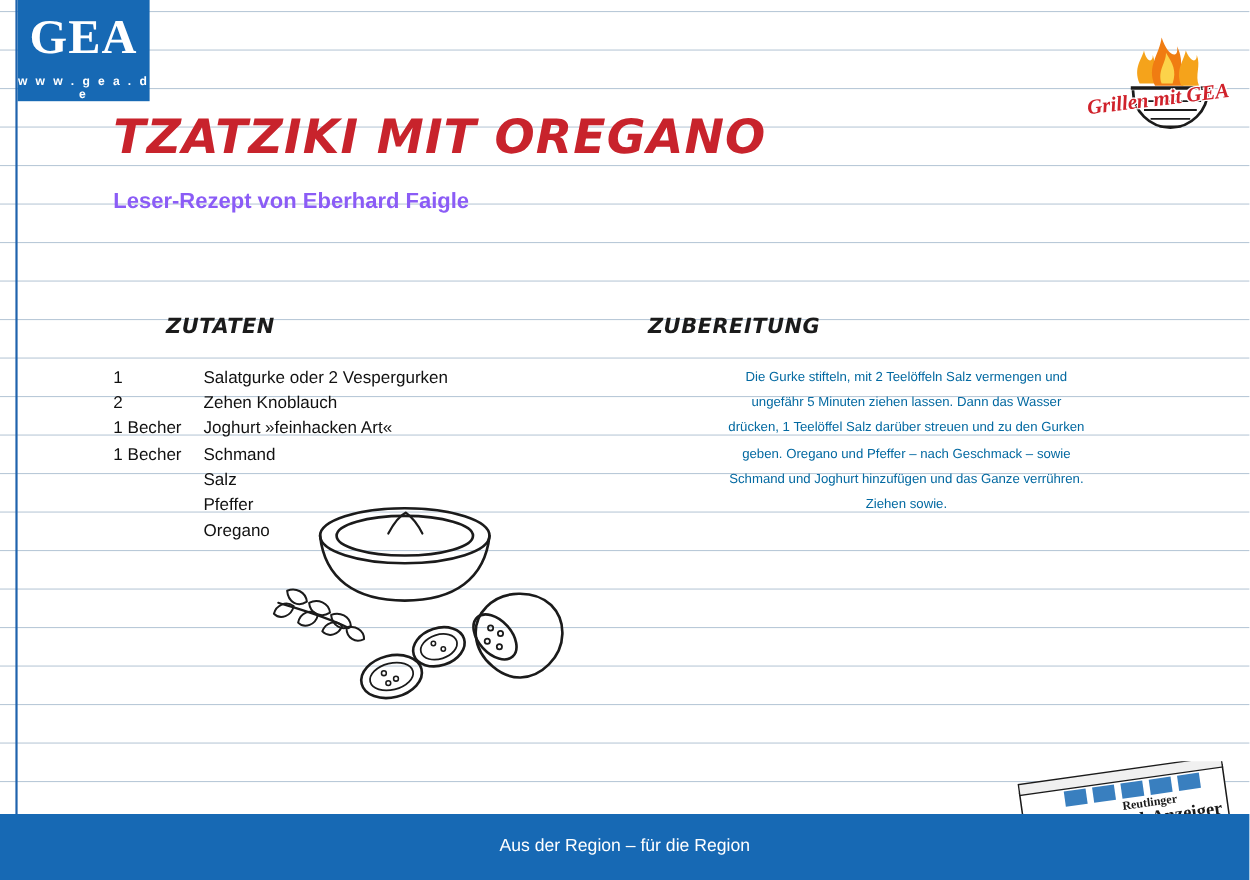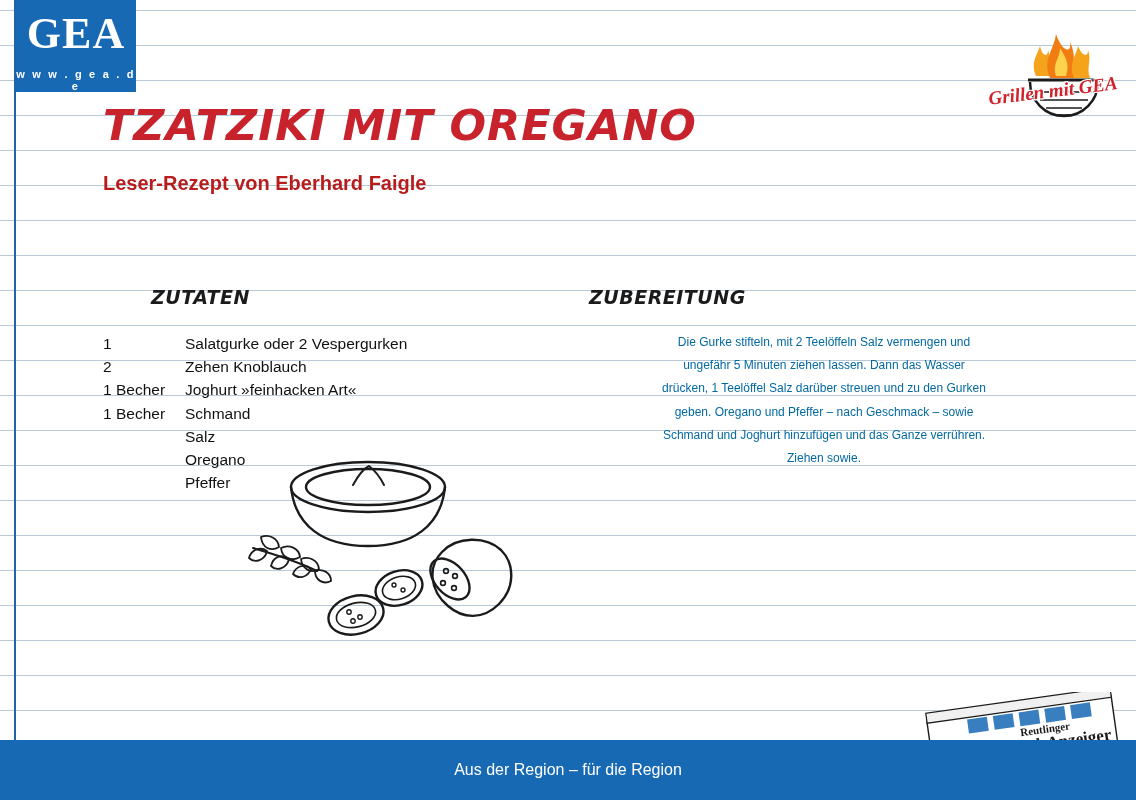--- a/index.html
+++ b/index.html
@@ -107,21 +107,21 @@
     color: #c8232c;
     text-transform: uppercase;
     white-space: nowrap;
   }
   .subline {
     position: absolute;
     left: 103px;
     top: 172px;
     font-size: 20px;
     font-weight: bold;
-    color: #b91c1c;
+    color: #8b5cf6;
   }
   
   .col-head {
     position: absolute;
     font-family: "DejaVu Sans", sans-serif;
     font-weight: bold;
     font-style: italic;
     font-size: 19px;
     letter-spacing: 0.5px;
     color: #1b1b1b;
@@ -278,25 +278,25 @@
     <div class="ing-row">
       <div class="ing-qty">1 Becher</div>
       <div class="ing-name">Schmand</div>
     </div>
     <div class="ing-row">
       <div class="ing-qty"></div>
       <div class="ing-name">Salz</div>
     </div>
     <div class="ing-row">
       <div class="ing-qty"></div>
+      <div class="ing-name">Pfeffer</div>
+    </div>
+    <div class="ing-row">
+      <div class="ing-qty"></div>
       <div class="ing-name">Oregano</div>
-    </div>
-    <div class="ing-row">
-      <div class="ing-qty"></div>
-      <div class="ing-name">Pfeffer</div>
     </div>
   </div>
 
   <div class="preparation">
     <div class="prep-line">Die Gurke stifteln, mit 2 Teelöffeln Salz vermengen und</div>
     <div class="prep-line">ungefähr 5 Minuten ziehen lassen. Dann das Wasser</div>
     <div class="prep-line">drücken, 1 Teelöffel Salz darüber streuen und zu den Gurken</div>
     <div class="prep-line">geben. Oregano und Pfeffer – nach Geschmack – sowie</div>
     <div class="prep-line">Schmand und Joghurt hinzufügen und das Ganze verrühren.</div>
     <div class="prep-line">Ziehen sowie.</div>

